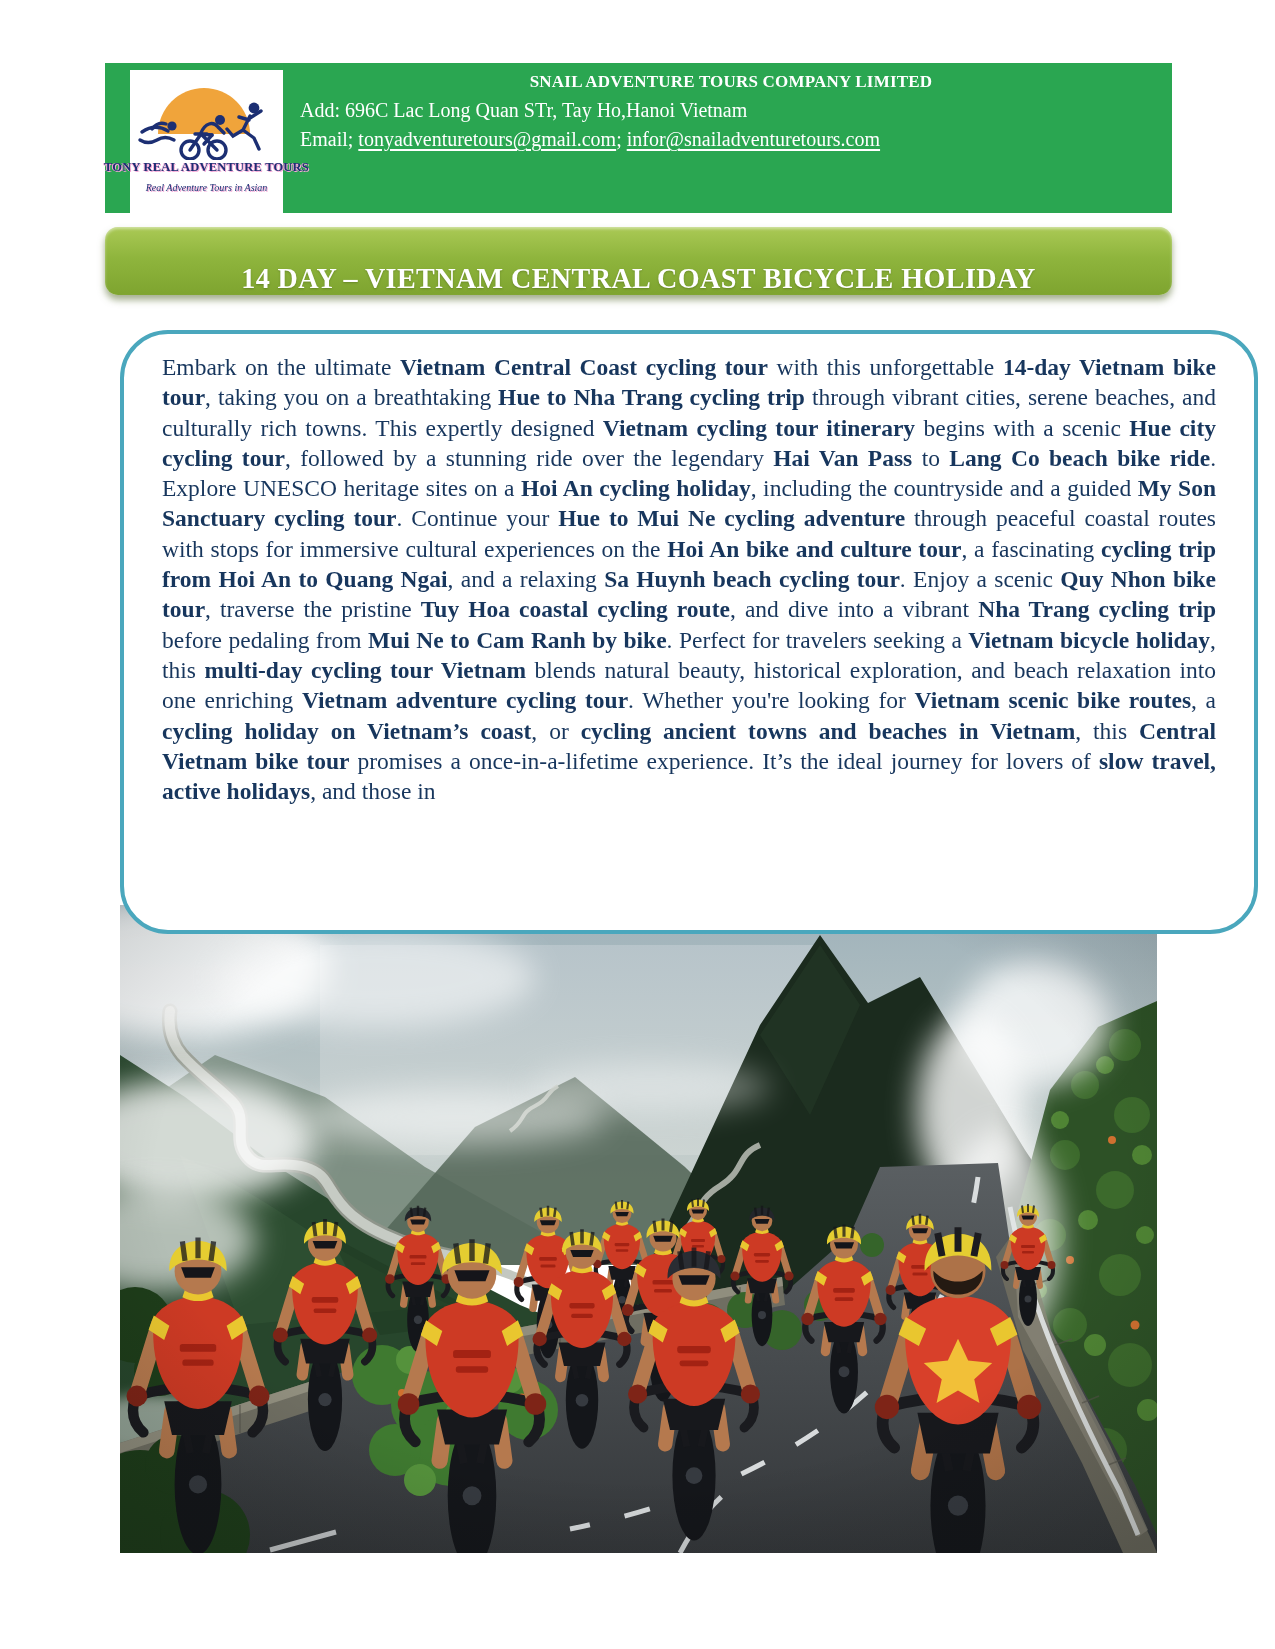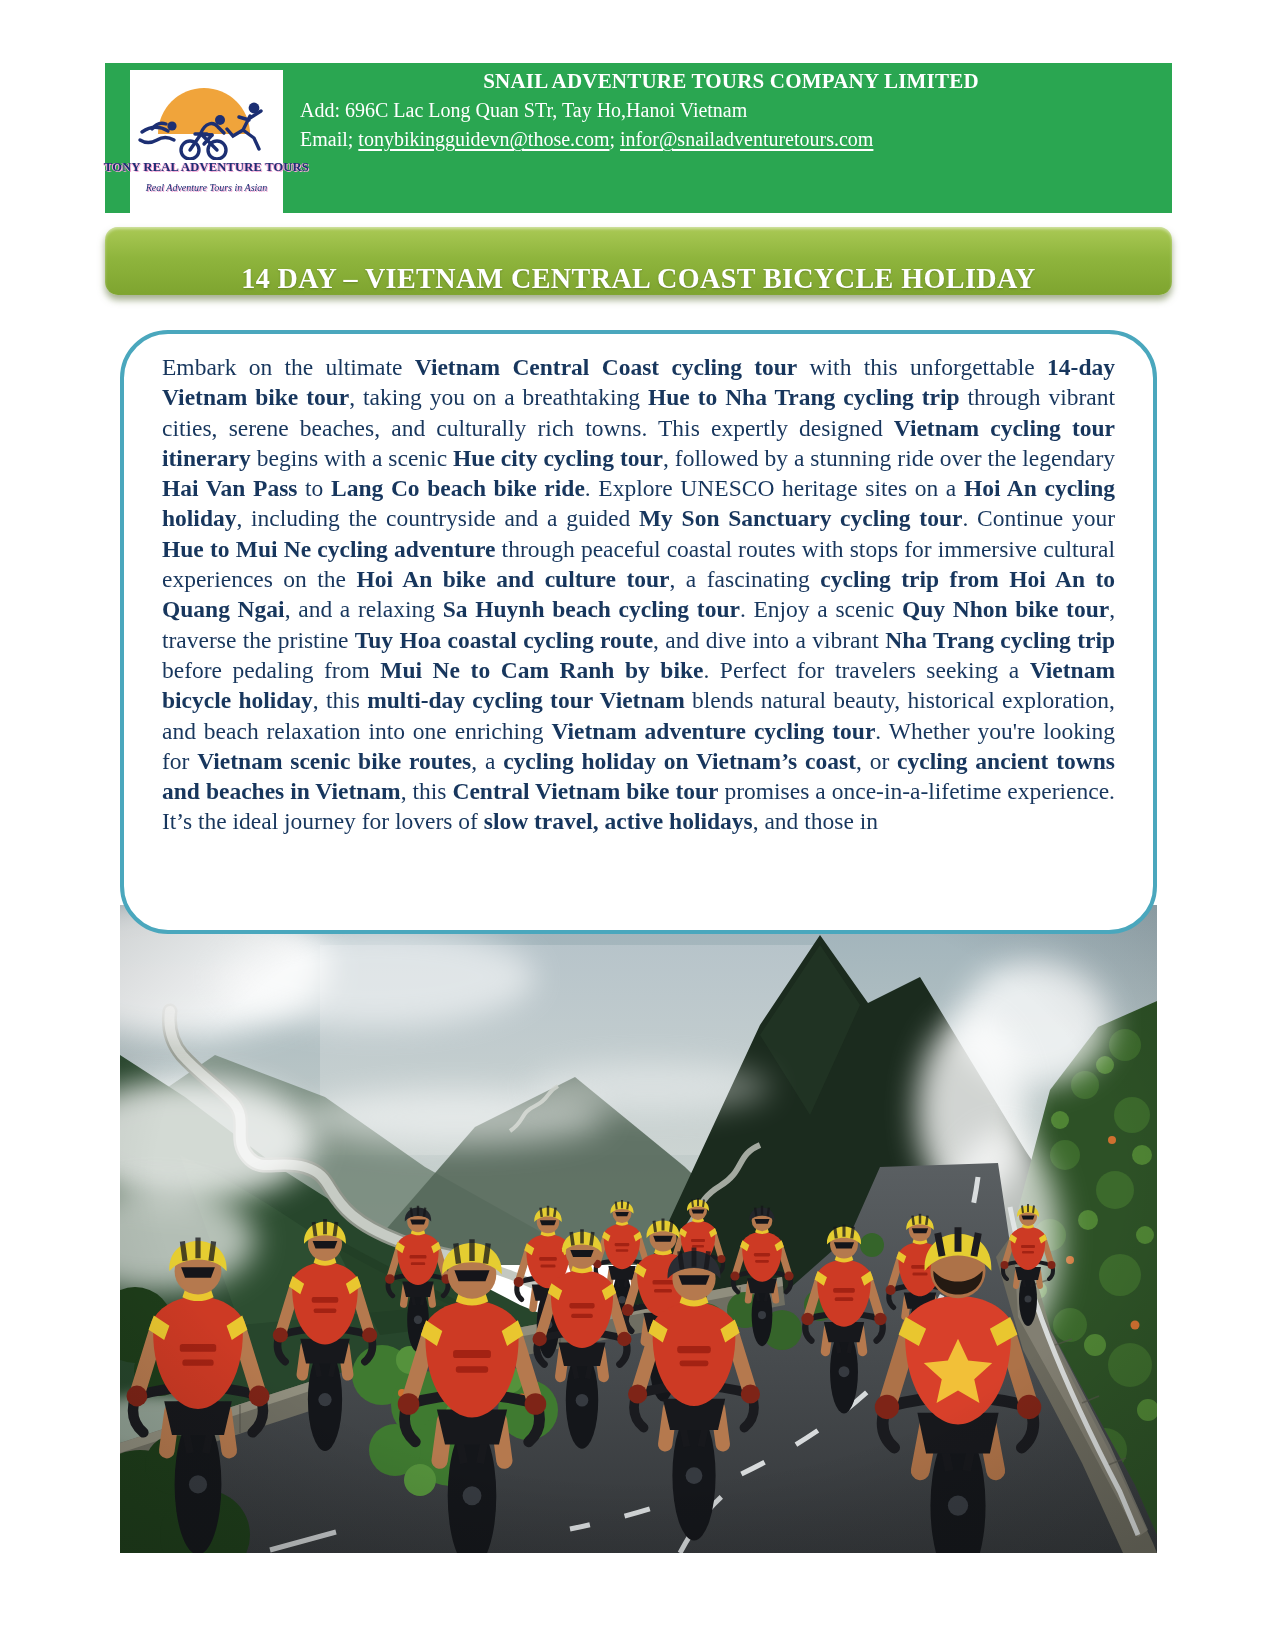--- a/index.html
+++ b/index.html
@@ -9,33 +9,33 @@
   
   .hdr{position:absolute;left:105px;top:63px;width:1067px;height:150px;background:#2aa651;}
   .logoBox{position:absolute;left:25px;top:7px;width:153px;height:172px;background:#ffffff;
            display:flex;flex-direction:column;align-items:center;}
   .logoBox svg{display:block;margin-top:2px;}
   .logoTitle{font-weight:bold;font-size:12.5px;letter-spacing:.2px;color:#1c2f73;line-height:14px;
              text-shadow:1px 1px 0 #f7a8d8,-1px 0 0 #f7a8d8;white-space:nowrap;}
   .logoSub{font-weight:normal;font-style:italic;font-size:10px;color:#1c2f73;margin-top:8px;
            text-shadow:1px 1px 0 #f7a8d8;white-space:nowrap;}
   .hdrText{position:absolute;left:195px;top:4px;right:10px;color:#ffffff;font-size:20px;line-height:29px;}
-  .hdrTitle{text-align:center;font-weight:bold;font-size:21px;letter-spacing:.2px;}
+  .hdrTitle{text-align:center;font-weight:bold;font-size:17px;letter-spacing:.2px;}
   .hdrText u{text-underline-offset:3px;}
 
   
   .banner{position:absolute;left:105px;top:227px;width:1067px;height:68px;border-radius:13px;
           background:linear-gradient(#aac955 0%,#8fb53d 45%,#7ea42f 100%);
           box-shadow:0 5px 7px rgba(90,110,50,.55), inset 0 2px 3px rgba(255,255,255,.45);
           display:flex;align-items:flex-end;justify-content:center;}
   .banner span{color:#ffffff;font-weight:bold;font-size:29px;letter-spacing:.4px;transform:scaleX(.97);
                text-shadow:0 1px 2px rgba(60,80,20,.4);white-space:nowrap;}
 
   
-  .introBox{position:absolute;left:120px;top:330px;width:1037px;height:604px;box-sizing:border-box;
+  .introBox{position:absolute;left:120px;top:330px;width:1138px;height:604px;box-sizing:border-box;
             background:#ffffff;border:4px solid #4aa7bd;border-radius:48px;z-index:2;
             padding:18px 38px 0 38px;overflow:hidden;}
   .introBox p{margin:0;color:#17365d;font-size:23.5px;line-height:30.3px;text-align:justify;}
   .introBox b{color:#17365d;}
 
   
   .photo{position:absolute;left:120px;top:905px;width:1037px;height:648px;z-index:1;overflow:hidden;}
   .photo svg{display:block;}
 </style>
 </head>
@@ -71,21 +71,21 @@
         </g>
       </svg>
       <div class="logoTitle">TONY REAL ADVENTURE TOURS</div>
       <div class="logoSub">Real Adventure Tours in Asian</div>
     </div>
     <div class="hdrText">
       <div class="hdrTitle">SNAIL ADVENTURE TOURS COMPANY LIMITED</div>
       <div>Add: 696C Lac Long Quan STr, Tay Ho,Hanoi Vietnam</div>
       <div>
         <span>Email;</span>
-        <u>tonybikingguidevn@those.com</u><span>;</span>
+        <u>tonyadventuretours@gmail.com</u><span>;</span>
         <u>infor@snailadventuretours.com</u>
       </div>
     </div>
   </div>
 
   <div class="banner">
     <span>14 DAY – VIETNAM CENTRAL COAST BICYCLE HOLIDAY</span>
   </div>
 
   <div class="introBox">

